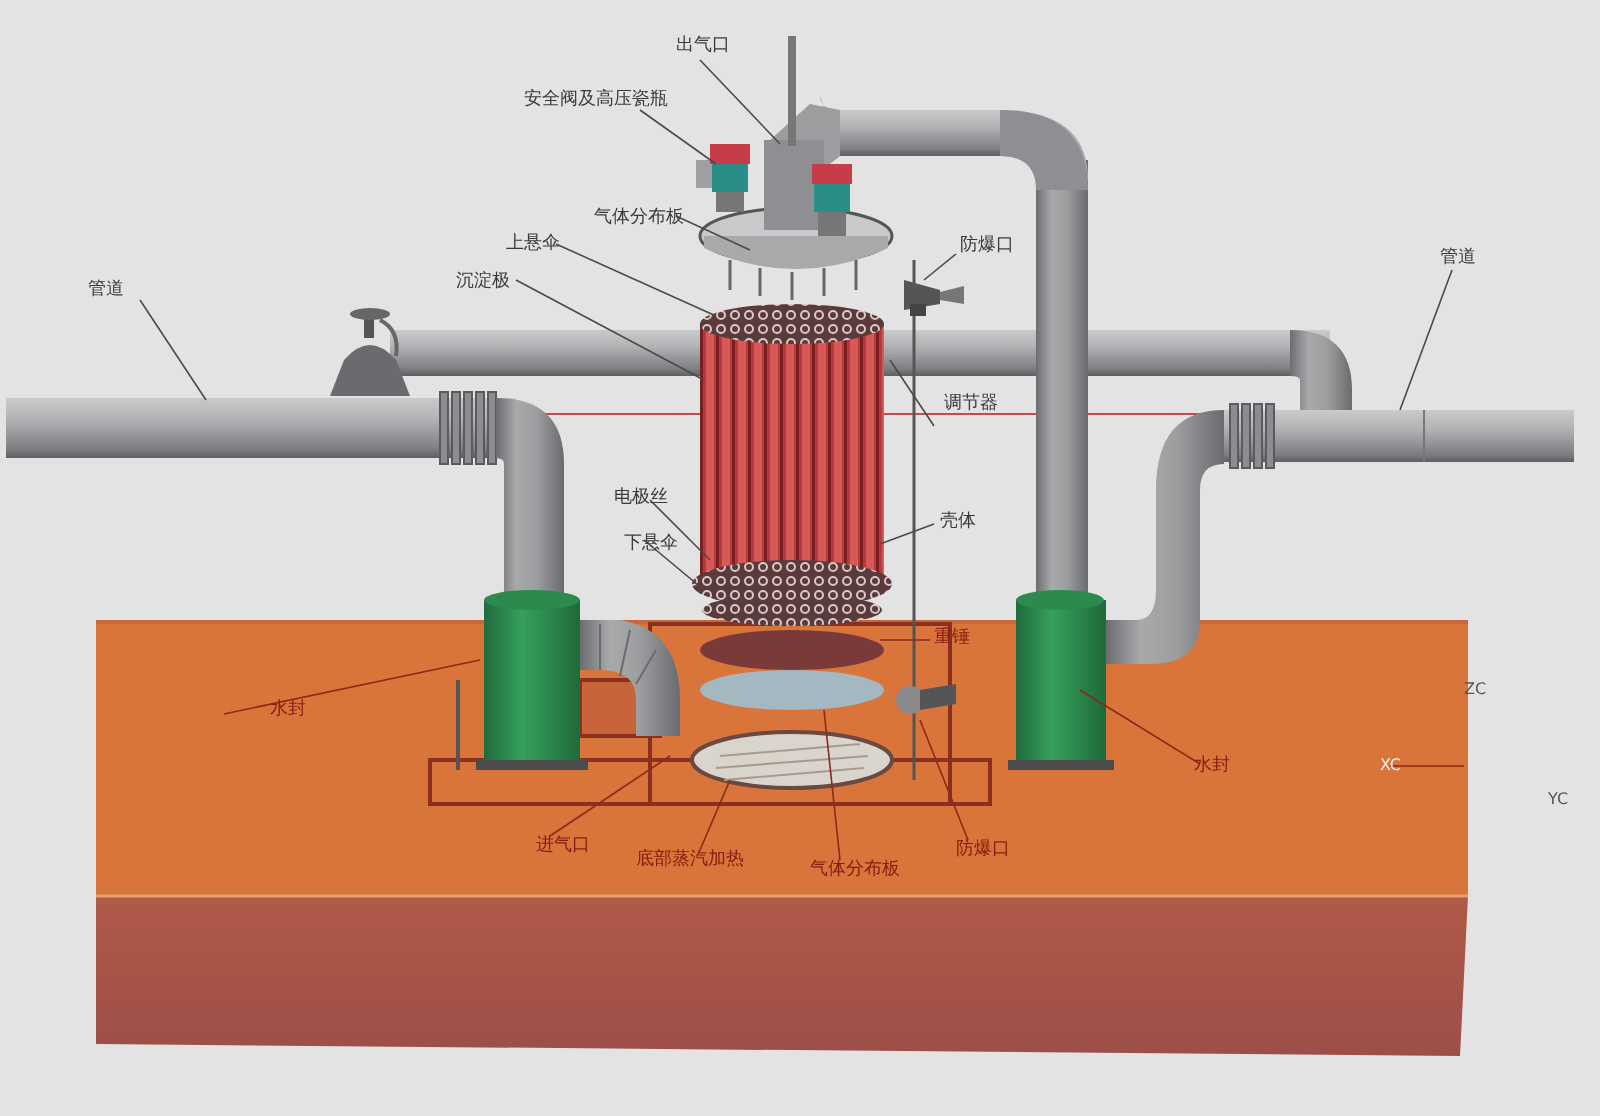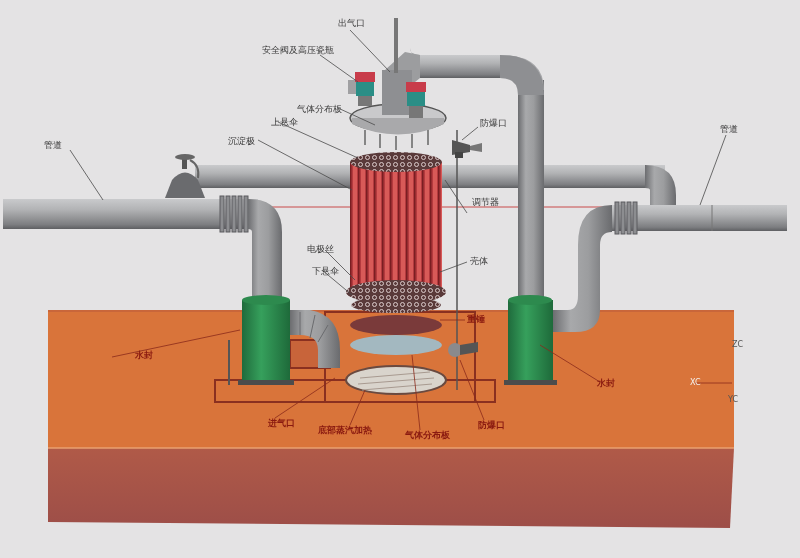--- a/index.html
+++ b/index.html
@@ -1,20 +1,20 @@
 <!DOCTYPE html>
 <html><head>
 <meta charset="utf-8">
 <style>
   html, body { margin:0; padding:0; }
   body { width:800px; height:558px; background:#e4e3e4; overflow:hidden; position:relative; font-family:"DejaVu Sans", sans-serif; }
   svg { position:absolute; left:0; top:0; }
   .lbl { position:absolute; font-size:9px; white-space:nowrap; line-height:10px; }
   .lbl.dark { color:#3a3a3a; }
-  .lbl.red { color:#8a1a10;font-weight:bold; }
+  .lbl.red { color:#8a1a10; }
   .lbl.white { color:#f4f0ec; font-size:8px; }
 </style>
 </head>
 <body>
 
 <svg width="800" height="558" viewBox="0 0 800 558">
   <defs>
     <linearGradient id="pipeH" x1="0" y1="0" x2="0" y2="1">
       <stop offset="0" stop-color="#c9cacc"></stop>
       <stop offset="0.35" stop-color="#b2b3b5"></stop>
@@ -204,31 +204,31 @@
     <line x1="350" y1="425" x2="365" y2="390"></line>
     <line x1="420" y1="430" x2="412" y2="355"></line>
     <line x1="484" y1="420" x2="460" y2="360"></line>
     <line x1="695" y1="383" x2="732" y2="383"></line>
   </g>
 </svg>
 
 <div class="lbl dark" style="left:338px;top:18px;">出气口</div>
 <div class="lbl dark" style="left:262px;top:45px;">安全阀及高压瓷瓶</div>
 <div class="lbl dark" style="left:297px;top:104px;">气体分布板</div>
-<div class="lbl dark" style="left:271px;top:117px;text-align:right;">上悬伞</div>
+<div class="lbl dark" style="left:253px;top:117px;text-align:right;">上悬伞</div>
 <div class="lbl dark" style="left:228px;top:136px;">沉淀极</div>
 <div class="lbl dark" style="left:480px;top:118px;">防爆口</div>
 <div class="lbl dark" style="left:44px;top:140px;">管道</div>
 <div class="lbl dark" style="left:720px;top:124px;">管道</div>
 <div class="lbl dark" style="left:472px;top:197px;">调节器</div>
 <div class="lbl dark" style="left:307px;top:244px;text-align:right;">电极丝</div>
 <div class="lbl dark" style="left:312px;top:266px;font-family:Liberation Serif, serif;">下悬伞</div>
 <div class="lbl dark" style="left:470px;top:256px;">壳体</div>
 <div class="lbl red" style="left:467px;top:314px;">重锤</div>
 <div class="lbl red" style="left:135px;top:350px;">水封</div>
 <div class="lbl red" style="left:597px;top:378px;">水封</div>
 <div class="lbl red" style="left:268px;top:418px;">进气口</div>
 <div class="lbl red" style="left:318px;top:425px;">底部蒸汽加热</div>
 <div class="lbl red" style="left:405px;top:430px;">气体分布板</div>
 <div class="lbl red" style="left:478px;top:420px;">防爆口</div>
 <div class="lbl white" style="left:732px;top:340px;color:#555;text-align:right;">ZC</div>
 <div class="lbl white" style="left:690px;top:378px;">XC</div>
-<div class="lbl white" style="left:728px;top:395px;color:#555;">YC</div>
+<div class="lbl white" style="left:774px;top:395px;color:#555;">YC</div>
 
 </body></html>

